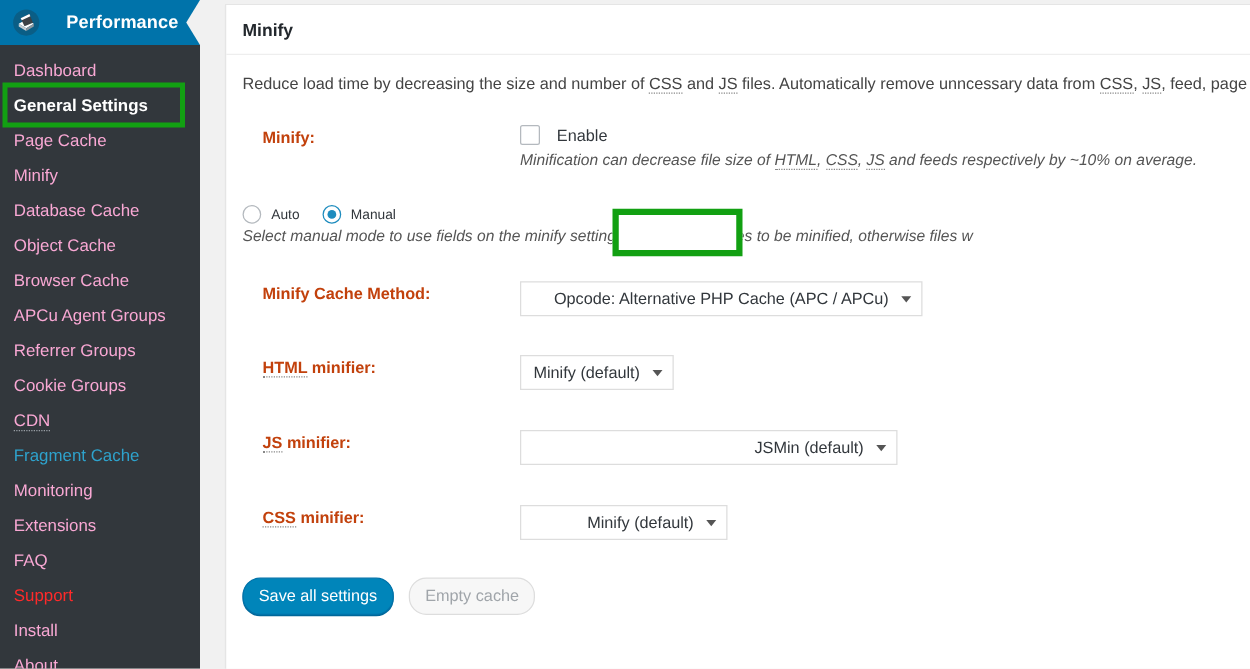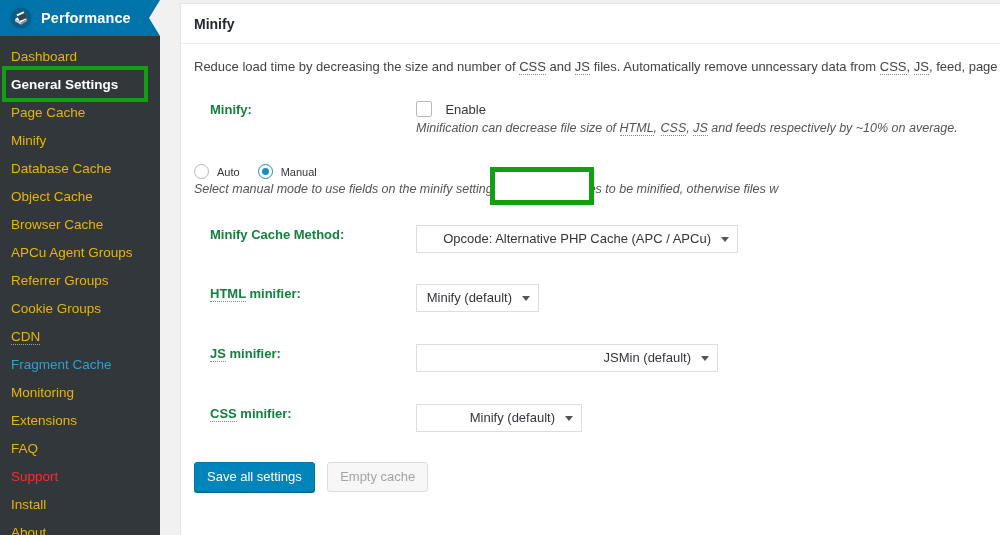--- a/index.html
+++ b/index.html
@@ -17,40 +17,41 @@
     position: absolute; left: 0; top: 0;
     width: 160px; height: 535px;
     background: #32373c;
   }
   #plugin-header {
     position: relative;
     height: 36px;
     background: #0073aa;
     display: flex; align-items: center;
     padding-left: 10px;
+    gap: 12px;
   }
   #plugin-header .notch {
     position: absolute; right: 0; top: 0;
     width: 0; height: 0;
     border-top: 18px solid transparent;
     border-bottom: 18px solid transparent;
     border-right: 11px solid #f1f1f1;
   }
   .cube-icon { width: 22px; height: 22px; position: relative; flex: 0 0 auto; }
   .cube-icon svg { display: block; }
   #plugin-title {
     color: #ffffff;
     font-size: 14.5px;
     font-weight: 600;
     margin-left: 9px;
     letter-spacing: .1px;
   }
   #menu { padding-top: 7px; }
   .menu-item {
-    color: #eab308;
+    color: #f9a8d4;
     font-size: 13.5px;
     line-height: 28px;
     height: 28px;
     padding-left: 11px;
     white-space: nowrap;
     cursor: pointer;
   }
   .menu-item.accent { color: #2ea2cc; }
   .menu-item.danger { color: #ff2a2a; }
   .menu-item.abbr span.ab {
@@ -105,21 +106,21 @@
     position: relative;
     padding-left: 13px;
     display: flex;
     align-items: flex-start;
   }
   .field-label {
     width: 222px;
     flex: 0 0 222px;
     font-size: 13px;
     font-weight: 700;
-    color: #15803d;
+    color: #c2410c;
     padding-top: 2px;
     padding-left: 16px;
   }
   .field-body { flex: 1 1 auto; min-width: 0; }
   .desc-it {
     font-style: italic;
     font-size: 12.5px;
     color: #555;
     white-space: nowrap;
     margin-top: 3px;
@@ -207,21 +208,21 @@
     border-top: 5px solid #555;
     pointer-events: none;
   }
 
   
   .btn {
     font-family: "Liberation Sans", sans-serif;
     font-size: 13px;
     height: 30px;
     padding: 0 12px;
-    border-radius: 3px;
+    border-radius: 14px;
     cursor: pointer;
     line-height: 28px;
     display: inline-block;
   }
   .btn-primary {
     background: #0085ba;
     border: 1px solid #0073aa;
     color: #fff;
     font-weight: 400;
     box-shadow: 0 1px 0 #006799;

